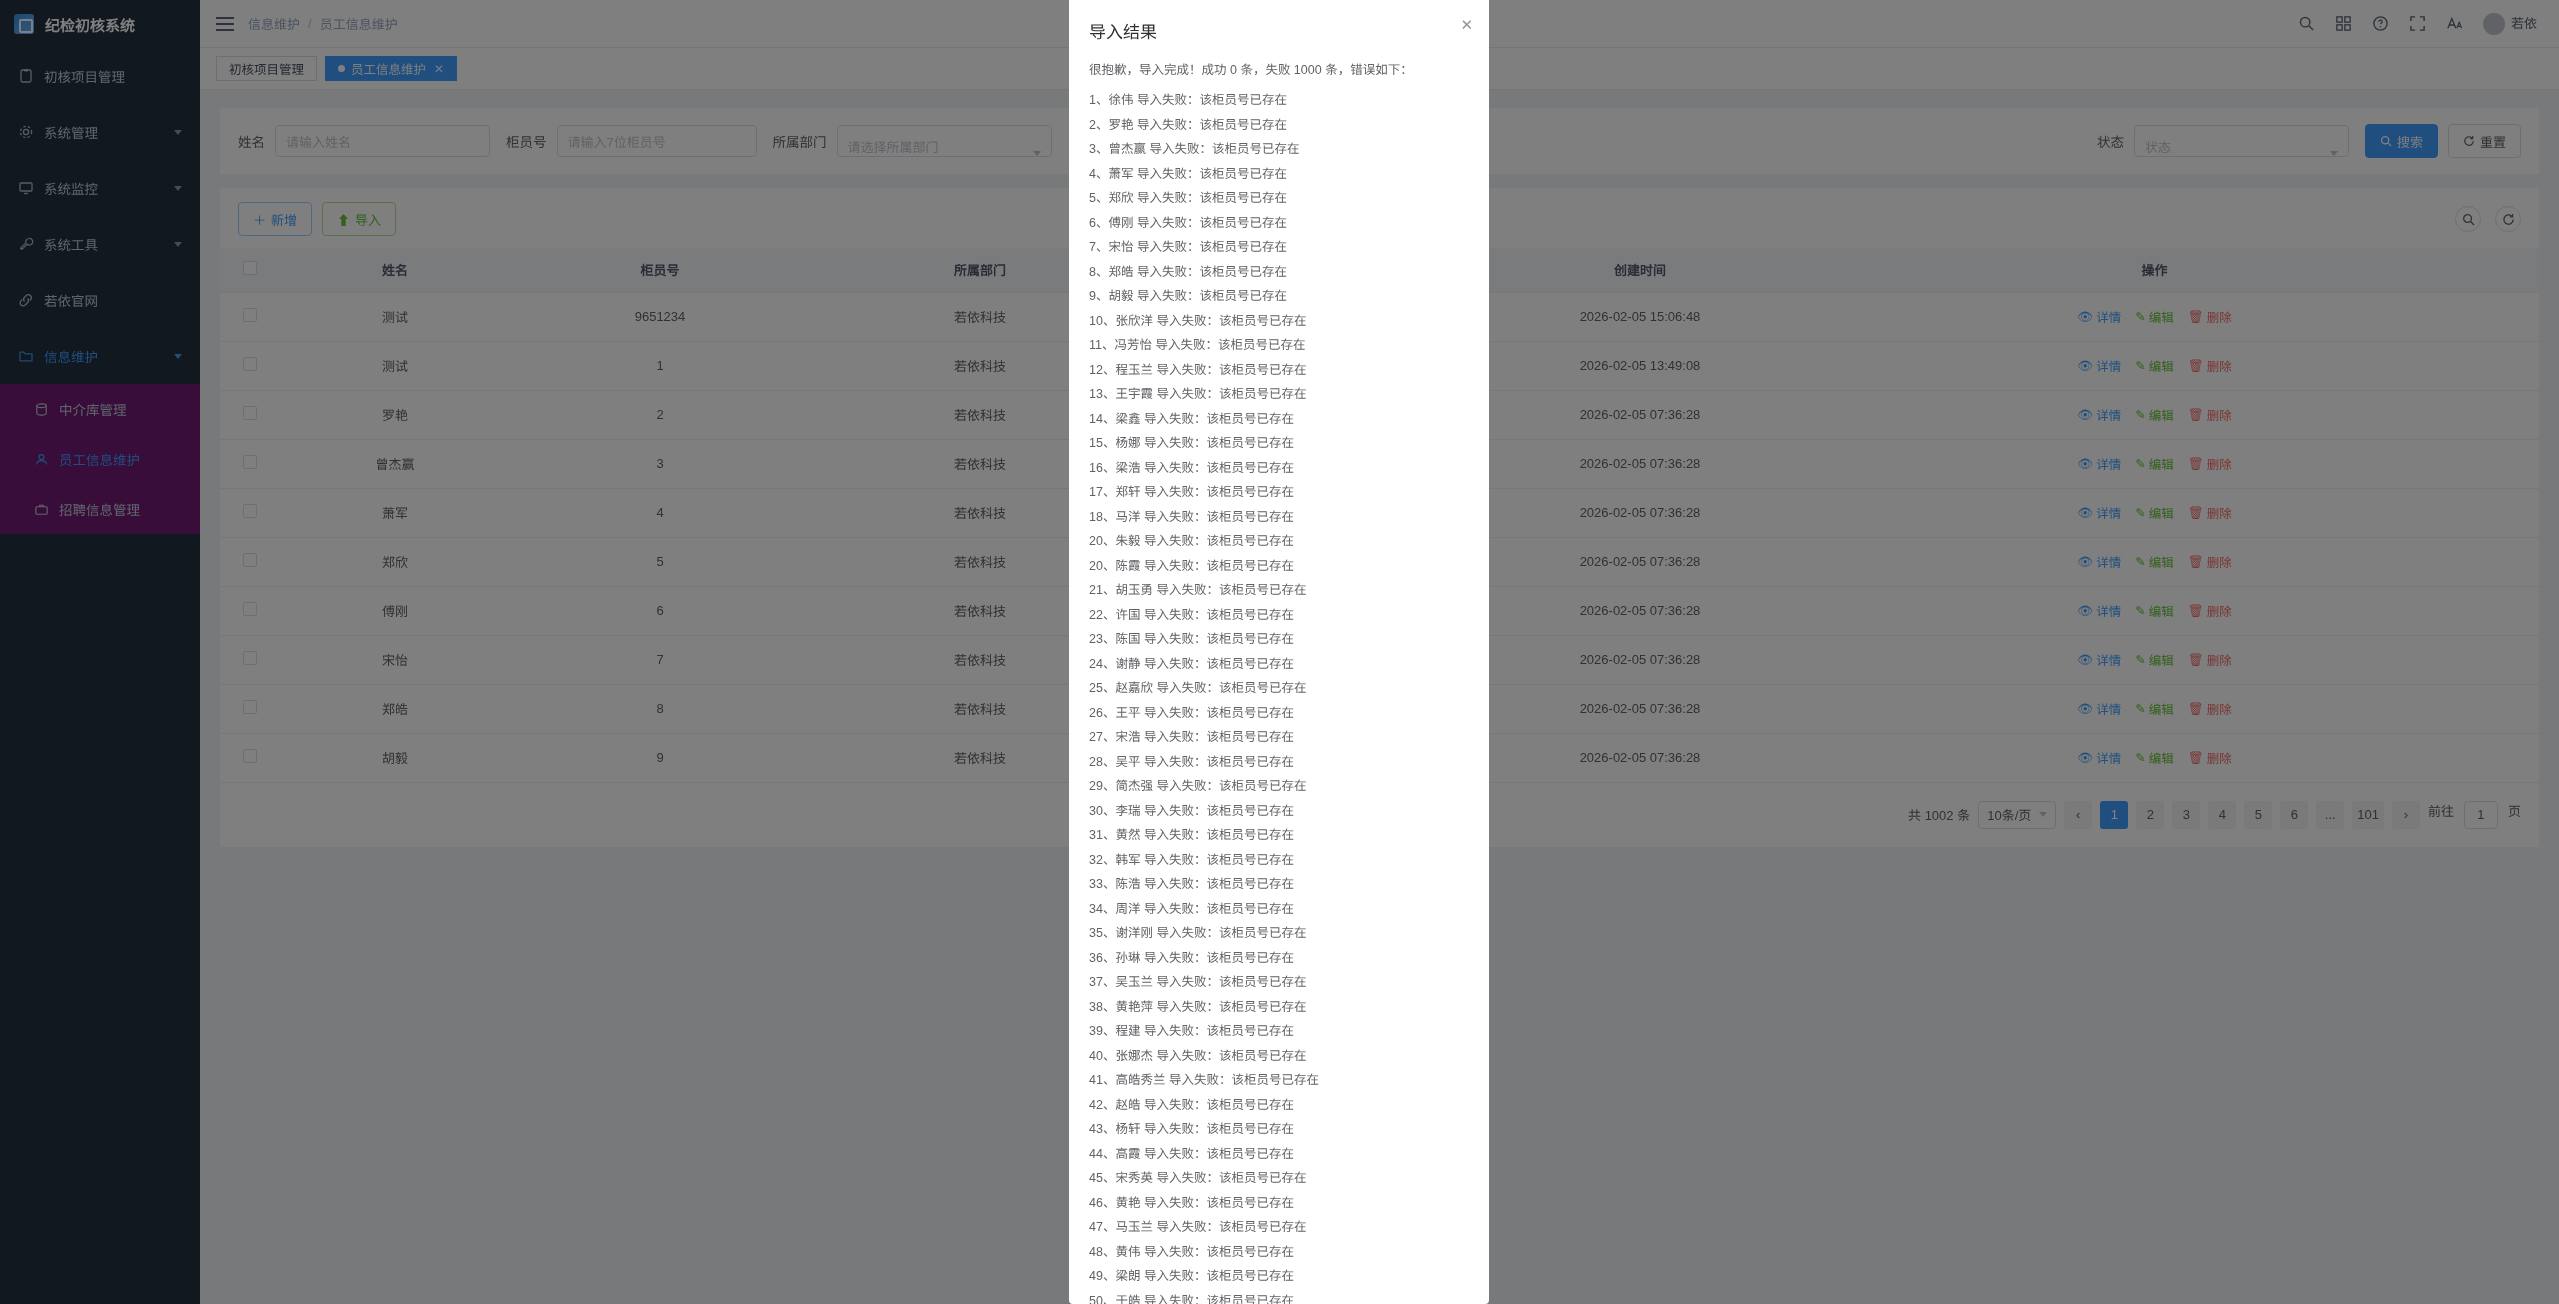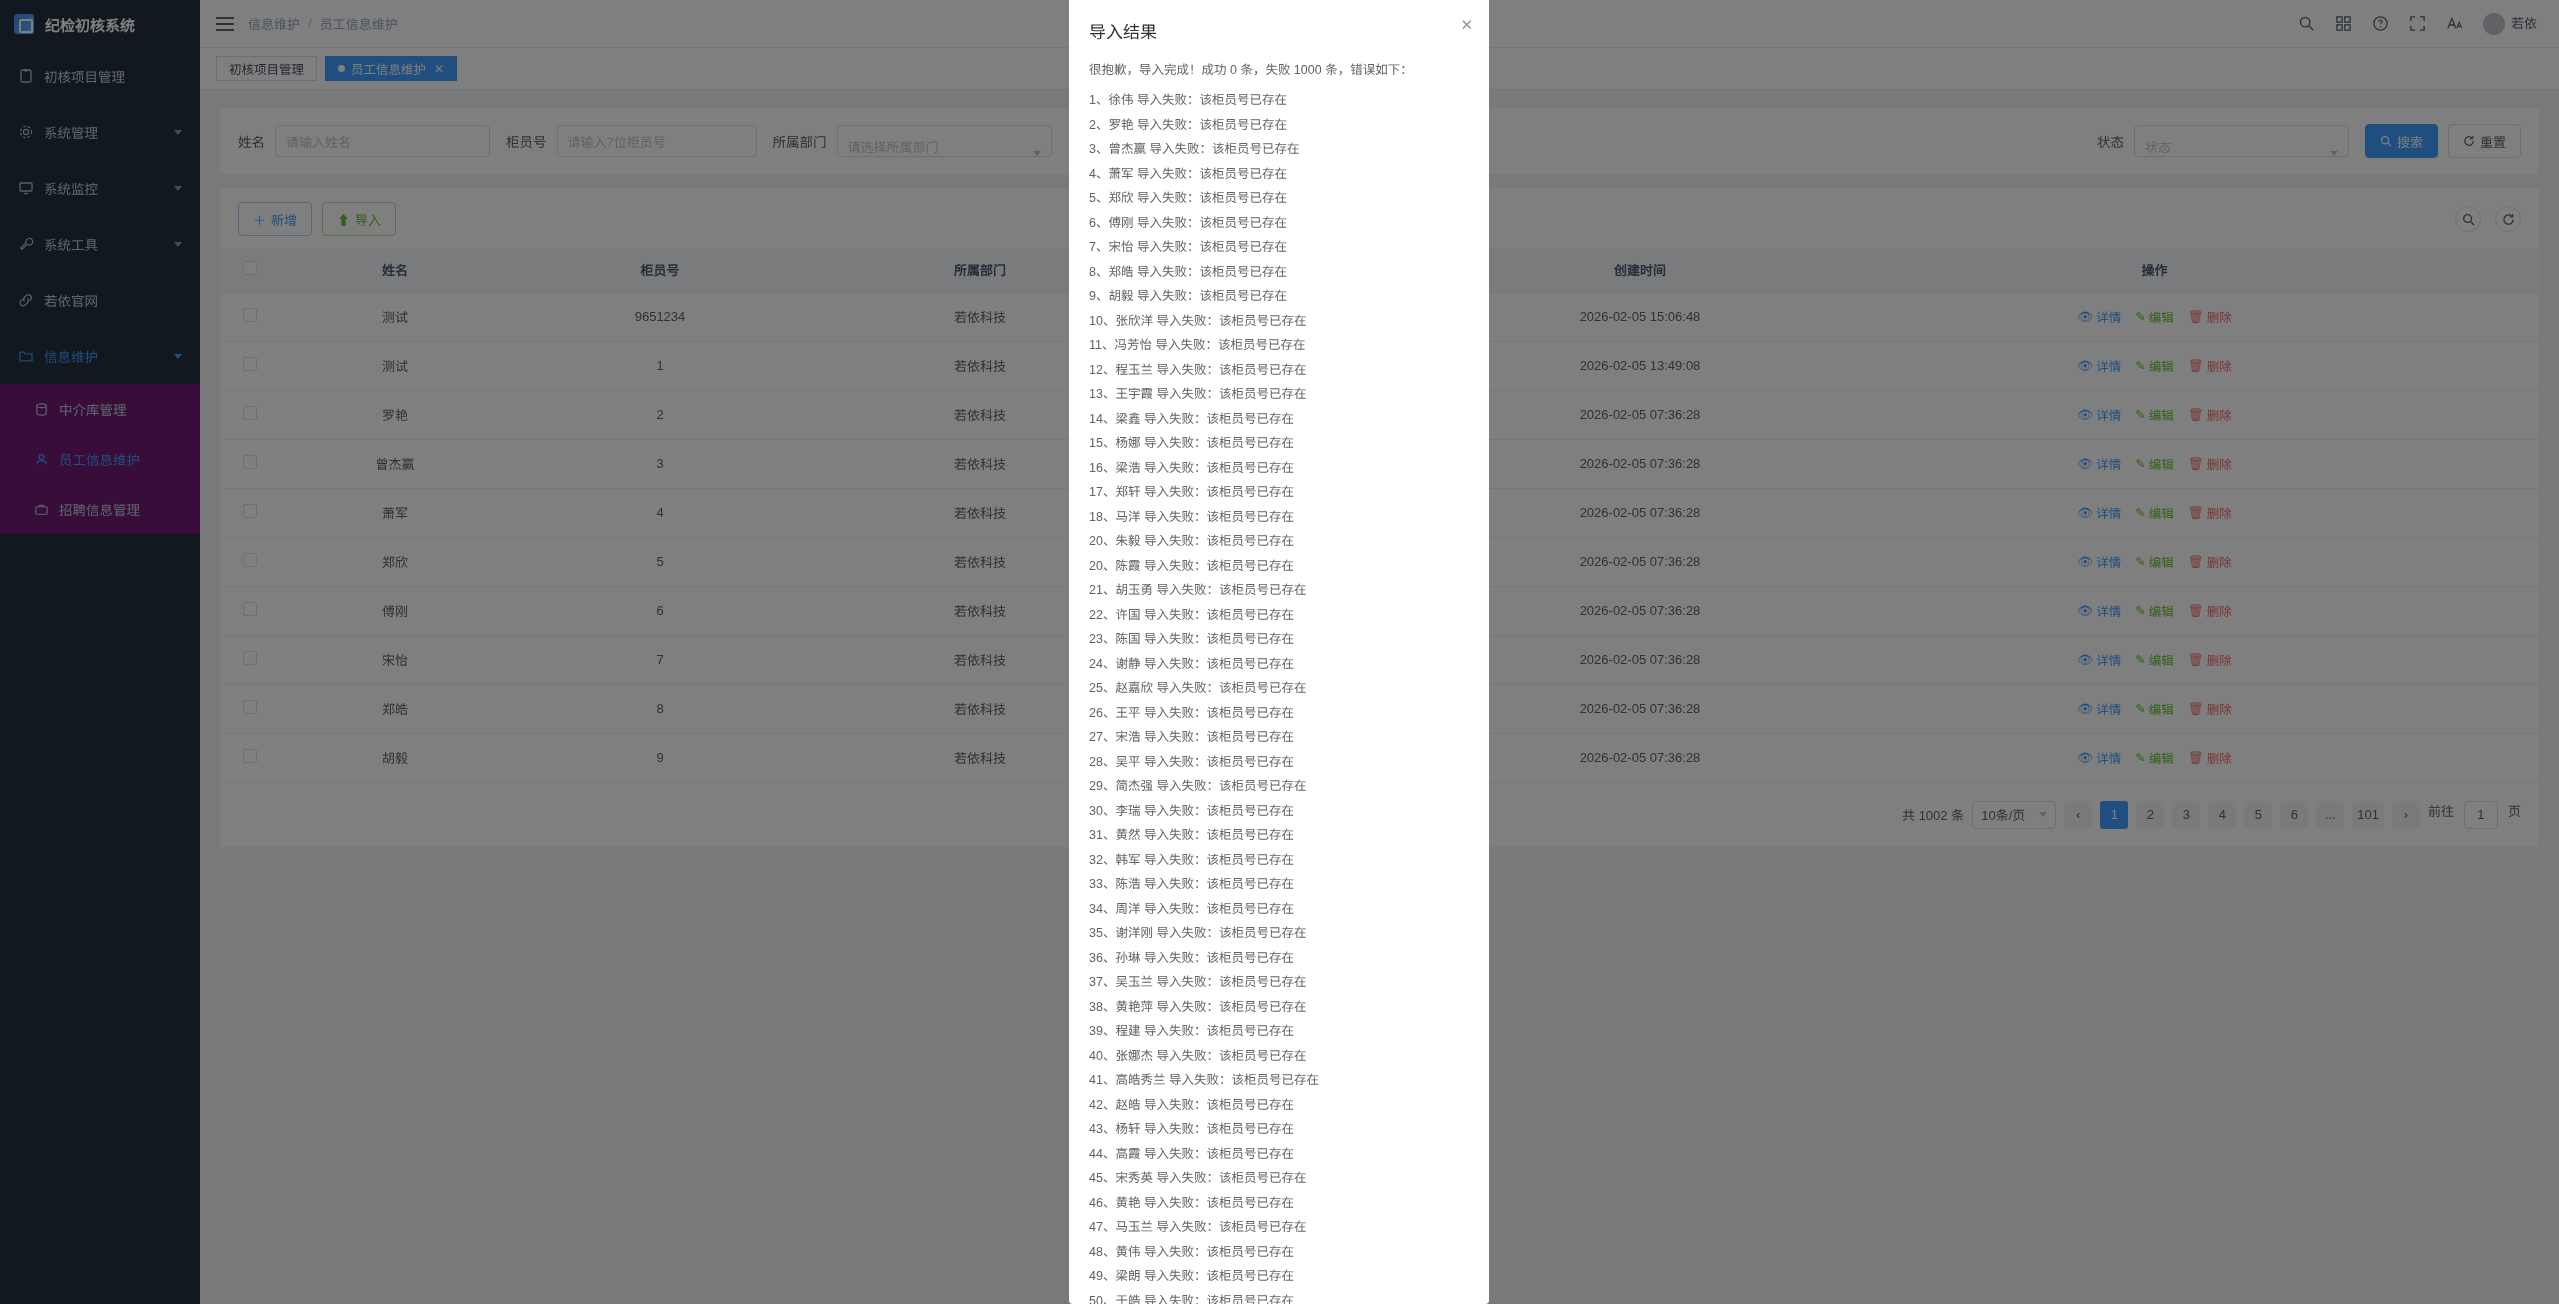--- a/index.html
+++ b/index.html
@@ -130,21 +130,21 @@
   .tag { display: inline-block; padding: 1px 7px; font-size: 12px; border-radius: 3px; line-height: 18px; }
   .tag-green { color: #67c23a; background: #f0f9eb; border: 1px solid #c2e7b0; }
   .tag-red { color: #f56c6c; background: #fef0f0; border: 1px solid #fbc4c4; }
   .ops { display: flex; gap: 14px; justify-content: center; font-size: 12.5px; }
   .op { cursor: pointer; display: inline-flex; align-items: center; gap: 3px; }
   .op-blue { color: #409eff; }
   .op-green { color: #67c23a; }
   .op-red { color: #f56c6c; }
 
   .pager { display: flex; align-items: center; justify-content: flex-end; gap: 8px; padding: 18px 18px 18px 0; font-size: 13px; color: #606266; }
-  .pz { height: 28px; border: 1px solid #dcdfe6; border-radius: 4px; display: flex; align-items: center; gap: 14px; padding: 0 8px; color: #606266; }
+  .pz { height: 28px; border: 1px solid #dcdfe6; border-radius: 4px; display: flex; align-items: center; gap: 8px; padding: 0 8px; color: #606266; }
   .pgbtn { min-width: 28px; height: 28px; border-radius: 3px; background: #f4f4f5; display: flex; align-items: center; justify-content: center; color: #606266; cursor: pointer; padding: 0 5px; }
   .pgbtn.active { background: #409eff; color: #fff; }
   .jump { display: flex; align-items: flex-start; gap: 10px; }
   .jump .box { width: 34px; height: 28px; border: 1px solid #dcdfe6; border-radius: 4px; display: flex; align-items: center; justify-content: center; }
 
   
   .overlay { position: absolute; inset: 0; background: rgba(0,0,0,.5); }
   .modal {
     position: absolute; left: 1069px; top: 0; width: 420px; height: 1304px;
     background: #fff; border-radius: 0 0 4px 4px; overflow: hidden;

